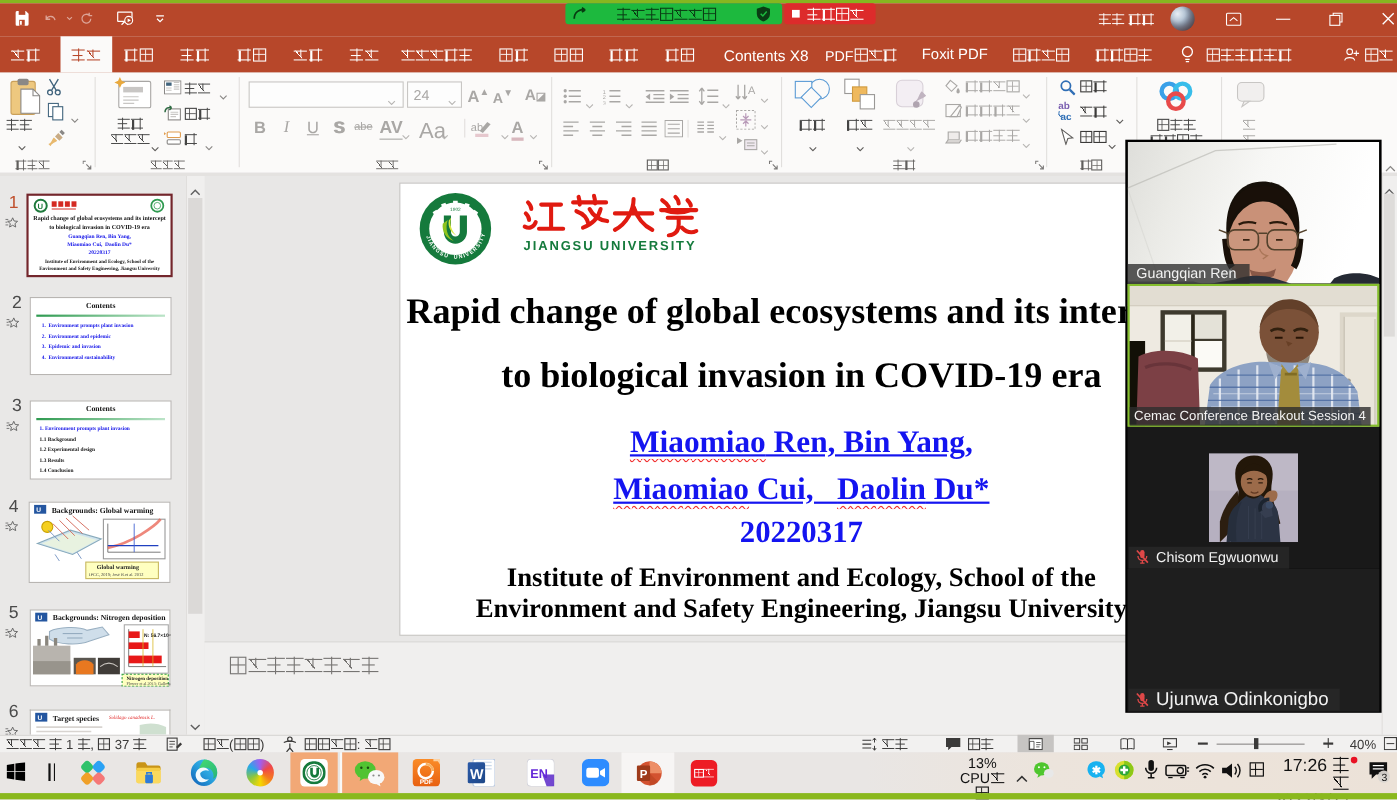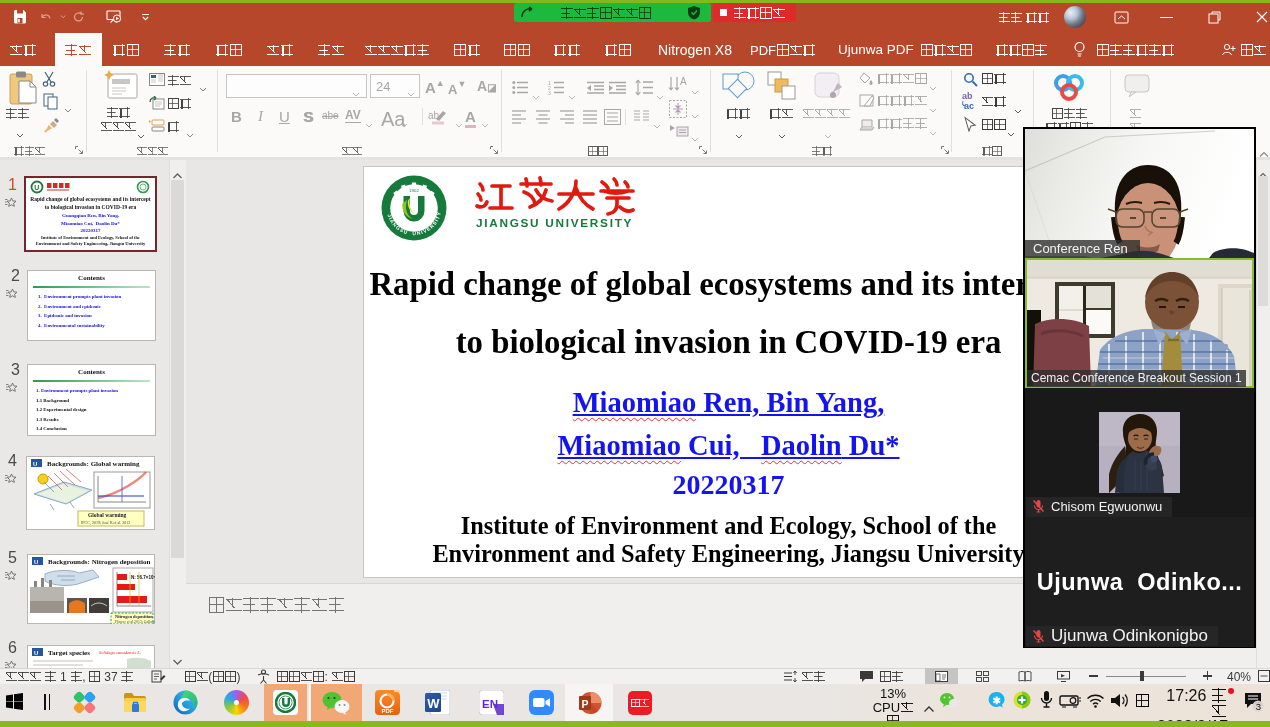--- a/index.html
+++ b/index.html
@@ -67,23 +67,23 @@
     <div class="ab" style="left:112px;top:43px;width:28px;color:#fff;font-size:13px;text-align:center"><i class="z zc"></i><i class="z zb"></i></div>
     <div class="ab" style="left:163px;top:43px;width:28px;color:#fff;font-size:13px;text-align:center"><i class="z za"></i><i class="z zc"></i></div>
     <div class="ab" style="left:215px;top:43px;width:28px;color:#fff;font-size:13px;text-align:center"><i class="z zc"></i><i class="z zb"></i></div>
     <div class="ab" style="left:266px;top:43px;width:28px;color:#fff;font-size:13px;text-align:center"><i class="z zd"></i><i class="z zc"></i></div>
     <div class="ab" style="left:317px;top:43px;width:28px;color:#fff;font-size:13px;text-align:center"><i class="z za"></i><i class="z zd"></i></div>
     <div class="ab" style="left:362px;top:43px;width:70px;color:#fff;font-size:13px;text-align:center"><i class="z zd"></i><i class="z zd"></i><i class="z zd"></i><i class="z zc"></i><i class="z za"></i></div>
     <div class="ab" style="left:453px;top:43px;width:28px;color:#fff;font-size:13px;text-align:center"><i class="z zb"></i><i class="z zc"></i></div>
     <div class="ab" style="left:503px;top:43px;width:28px;color:#fff;font-size:13px;text-align:center"><i class="z zb"></i><i class="z zb"></i></div>
     <div class="ab" style="left:553px;top:43px;width:28px;color:#fff;font-size:13px;text-align:center"><i class="z zc"></i><i class="z zc"></i></div>
     <div class="ab" style="left:604px;top:43px;width:28px;color:#fff;font-size:13px;text-align:center"><i class="z zc"></i><i class="z zb"></i></div>
-    <div class="ab" style="left:658px;top:42px;color:#fff;font-size:14px">Nitrogen X8</div>
+    <div class="ab" style="left:658px;top:42px;color:#fff;font-size:14px">Contents X8</div>
     <div class="ab" style="left:750px;top:43px;color:#fff;font-size:13px">PDF<i class="z zb"></i><i class="z zd"></i><i class="z zc"></i></div>
-    <div class="ab" style="left:838px;top:42px;color:#fff;font-size:13.5px">Ujunwa PDF</div>
+    <div class="ab" style="left:838px;top:42px;color:#fff;font-size:13.5px">Foxit PDF</div>
     <div class="ab" style="left:920px;top:43px;color:#fff;font-size:13px"><i class="z zb"></i><i class="z zc"></i><i class="z zd"></i><i class="z zb"></i></div>
     <div class="ab" style="left:995px;top:43px;color:#fff;font-size:13px"><i class="z zc"></i><i class="z zc"></i><i class="z zb"></i><i class="z za"></i></div>
     <svg class="ab" style="left:1073px;top:41px" width="13" height="17" viewBox="0 0 13 17">
       <g stroke="#fff" fill="none" stroke-width="1.2">
         <circle cx="6.5" cy="6" r="4.5"></circle>
         <path d="M4.5 13h4M5 15h3"></path>
       </g>
     </svg>
     <div class="ab" style="left:1096px;top:43px;color:#fff;font-size:13px"><i class="z zb"></i><i class="z za"></i><i class="z za"></i><i class="z zc"></i><i class="z za"></i><i class="z zc"></i></div>
     <svg class="ab" style="left:1221px;top:42px" width="16" height="15" viewBox="0 0 16 15">
@@ -205,21 +205,21 @@
         <path d="M1 1l3 3 3-3" stroke="#b8b6b4" fill="none"></path>
       </svg></div>
     <div class="ab" style="left:425px;top:78px;color:#a9a7a5;font-size:15px;font-weight:bold">A<span style="font-size:9px;vertical-align:7px">▲</span></div>
     <div class="ab" style="left:448px;top:79px;color:#a9a7a5;font-size:13px;font-weight:bold">A<span style="font-size:9px;vertical-align:7px">▼</span></div>
     <div class="ab" style="left:477px;top:78px;color:#a9a7a5;font-size:14px;font-weight:bold">A<span style="font-size:10px">◪</span></div>
     <div class="ab" style="left:231px;top:108px;color:#a9a7a5;font-size:15px;font-weight:bold">B</div>
     <div class="ab" style="left:258px;top:108px;color:#a9a7a5;font-size:15px;font-style:italic;font-family:'Liberation Serif'">I</div>
     <div class="ab" style="left:279px;top:108px;color:#a9a7a5;font-size:15px;text-decoration:underline">U</div>
     <div class="ab" style="left:303px;top:108px;color:#a9a7a5;font-size:15px;font-weight:bold;text-shadow:1px 0 #a9a7a5">S</div>
     <div class="ab" style="left:322px;top:110px;color:#a9a7a5;font-size:10px;text-decoration:line-through">abe</div>
-    <div class="ab" style="left:345px;top:108px;color:#a9a7a5;font-size:12px;font-weight:bold;border-bottom:1px solid #a9a7a5">AV</div>
+    <div class="ab" style="left:345px;top:108px;color:#a9a7a5;font-size:16px;font-weight:bold;border-bottom:1px solid #a9a7a5">AV</div>
     <div class="ab" style="left:365px;top:114px"><svg width="8" height="5">
         <path d="M1 1l3 3 3-3" stroke="#b8b6b4" fill="none"></path>
       </svg></div>
     <div class="ab" style="left:381px;top:108px;color:#a9a7a5;font-size:20px">Aa</div>
     <div class="ab" style="left:400px;top:114px"><svg width="8" height="5">
         <path d="M1 1l3 3 3-3" stroke="#b8b6b4" fill="none"></path>
       </svg></div>
     <div class="ab" style="left:422px;top:108px;width:1px;height:17px;background:#e1dfdd"></div>
     <svg class="ab" style="left:428px;top:109px" width="20" height="16" viewBox="0 0 20 16">
       <text x="0" y="10" font-size="10" fill="#a9a7a5">ab</text>
@@ -826,21 +826,21 @@
 <rect x="91" y="80" width="28" height="18" rx="6.5" fill="#cfa38b" fill-opacity=".3" stroke="#54422c" stroke-width="1.5"></rect>
 <rect x="127" y="80" width="28" height="18" rx="6.5" fill="#cfa38b" fill-opacity=".3" stroke="#54422c" stroke-width="1.5"></rect>
 <path d="M119 83h8M91 83l-8-3M155 83l8-3" stroke="#54422c" stroke-width="1.4" fill="none"></path>
 <path d="M105 89h6M135 89h6" stroke="#3a2413" stroke-width="1.6"></path>
 <path d="M120 97c1 4 3 5.5 7 6.5l-4 3" stroke="#aa7658" stroke-width="1.3" fill="none"></path>
 <path d="M111 116c7 3.5 18 3.5 24-1l-2 7c-6 3-15 3-20 0z" fill="#8a5847"></path>
 <path d="M98 125l-23 4h74l-12-4c-12-4.5-28-4.5-39 0z" fill="#2b303c"></path>
 <path d="M188 124c8-5 22-6 33-3l8 3v5h-45z" fill="#252a34"></path>
 <path d="M0 127h60l8 2H0z" fill="#343944" opacity=".5"></path>
 </svg></div>
-    <div class="ab" style="left:1025px;top:239.5px;height:18.5px;background:rgba(45,45,45,.78);color:#f2f2f2;font-size:13px;line-height:18.5px;padding:0 12px 0 8px;z-index:53">Conference Ren</div>
+    <div class="ab" style="left:1025px;top:239.5px;height:18.5px;background:rgba(45,45,45,.78);color:#f2f2f2;font-size:13px;line-height:18.5px;padding:0 12px 0 8px;z-index:53">Guangqian Ren</div>
     <div class="ab" style="left:1025px;top:258px;width:229px;height:130px;overflow:hidden;z-index:51">
 <svg width="229" height="130" viewBox="0 0 229 130" style="filter:blur(.4px)">
 <rect width="229" height="130" fill="#eeeae1"></rect>
 <rect x="0" y="0" width="229" height="20" fill="#e2ddd2"></rect>
 <path d="M0 20h229" stroke="#cfc9bb"></path>
 <rect x="193" y="26" width="36" height="104" fill="#ddd7ca"></rect>
 <rect x="197" y="30" width="29" height="100" fill="#eae5da"></rect>
 <path d="M197 30v100M225 32v98" stroke="#c4beb0" stroke-width="1"></path>
 <circle cx="201" cy="88" r="2" fill="#a09a8c"></circle>
 <rect x="30" y="24" width="60" height="56" fill="#3e3a2e"></rect>
@@ -874,21 +874,21 @@
           </g>
 <g stroke="#e7ebf3" stroke-width="1" opacity=".6">
 <path d="M78 100h148M76 112h154M74 124h156"></path>
           </g>
 </g>
 <path d="M140 73l7 9 8-9 3 57h-22z" fill="#a38c3c"></path>
 <path d="M143 82h11" stroke="#806c24" stroke-width="2.5"></path>
 <path d="M128 71l13 5-7 11zM167 71l-13 5 8 11z" fill="#9eb0ce"></path>
 </svg></div>
     <div class="ab" style="left:1025px;top:258px;width:229px;height:130px;border:2px solid #85be2d;z-index:52"></div>
-    <div class="ab" style="left:1027px;top:369.5px;height:17.5px;background:rgba(45,45,45,.8);color:#f2f2f2;font-size:12px;line-height:17.5px;padding:0 4px;z-index:53">Cemac Conference Breakout Session 1</div>
+    <div class="ab" style="left:1027px;top:369.5px;height:17.5px;background:rgba(45,45,45,.8);color:#f2f2f2;font-size:12px;line-height:17.5px;padding:0 4px;z-index:53">Cemac Conference Breakout Session 4</div>
     <div class="ab" style="left:1025px;top:388px;width:229px;height:129px;background:#191919;z-index:51"></div>
     <div class="ab" style="left:1099px;top:412px;width:81px;height:81px;overflow:hidden;z-index:52">
 <svg width="81" height="81" viewBox="0 0 81 81" style="filter:blur(.3px)">
 <rect width="81" height="81" fill="#b6b0c0"></rect>
 <rect x="0" y="0" width="81" height="34" fill="#beb8c6"></rect>
 <path d="M24 20c-1-12 8-18 17-18 10 0 17 7 17 17 0 7-2 11-1 17l3 17-6 5-20 2-9-4 2-22c-2-6-3-9-3-14z" fill="#231709"></path>
 <path d="M26 34c3 16-3 30-9 40l-7 7V62c3-12 9-20 16-28z" fill="#2c1e10"></path>
 <path d="M56 30c1 10 3 16 6 22l3 12-7 3z" fill="#2c1e10"></path>
 <ellipse cx="41" cy="26" rx="12" ry="13.5" fill="#9c6b4a"></ellipse>
 <path d="M29 21c2-8 7-11.5 12-11.5S51 13 53 21c-4-3.5-8-5-12-5s-8 1.5-12 5z" fill="#231709"></path>
@@ -902,18 +902,17 @@
 <circle cx="55" cy="47" r="3.4" fill="#3c4c66"></circle>
 <path d="M30 44c-5 10-6 22-5 36l-9 1 2-22c2-7 6-12 12-15z" fill="#262e3c"></path>
 <path d="M36 48v30M42 50v28M48 52v26" stroke="#3a4254" stroke-width="1" opacity=".7"></path>
 </svg></div>
     <div class="ab" style="left:1026px;top:496.5px;height:20px;background:rgba(40,40,40,.8);color:#f2f2f2;font-size:13px;line-height:20px;padding:0 10px 0 6px;z-index:53"><svg width="13" height="14" viewBox="0 0 13 14" style="vertical-align:-2px;margin-right:6px">
         <rect x="4.5" y="1" width="4" height="7.5" rx="2" fill="#e04848"></rect>
         <path d="M2.5 6.5a4 4 0 0 0 8 0M6.5 11v2M4.5 13h4" stroke="#e04848" fill="none" stroke-width="1.2"></path>
         <path d="M1.5 1.5l10 11" stroke="#e04848" stroke-width="1.5"></path>
       </svg>Chisom Egwuonwu</div>
     <div class="ab" style="left:1025px;top:517px;width:229px;height:130px;background:#1e1e1e;z-index:51"></div>
-    <div class="ab" style="left:1025px;top:569px;width:229px;text-align:center;color:#fff;font-size:23.5px;font-weight:bold;letter-spacing:.5px;z-index:52;white-space:nowrap">Ujunwa&nbsp; Odinko...</div>
     <div class="ab" style="left:1026px;top:625.5px;height:20px;background:rgba(40,40,40,.8);color:#f2f2f2;font-size:17px;line-height:20px;padding:0 10px 0 6px;z-index:53"><svg width="13" height="14" viewBox="0 0 13 14" style="vertical-align:-2px;margin-right:6px">
         <rect x="4.5" y="1" width="4" height="7.5" rx="2" fill="#e04848"></rect>
         <path d="M2.5 6.5a4 4 0 0 0 8 0M6.5 11v2M4.5 13h4" stroke="#e04848" fill="none" stroke-width="1.2"></path>
         <path d="M1.5 1.5l10 11" stroke="#e04848" stroke-width="1.5"></path>
       </svg>Ujunwa Odinkonigbo</div>
   </div>
 </body></html>

